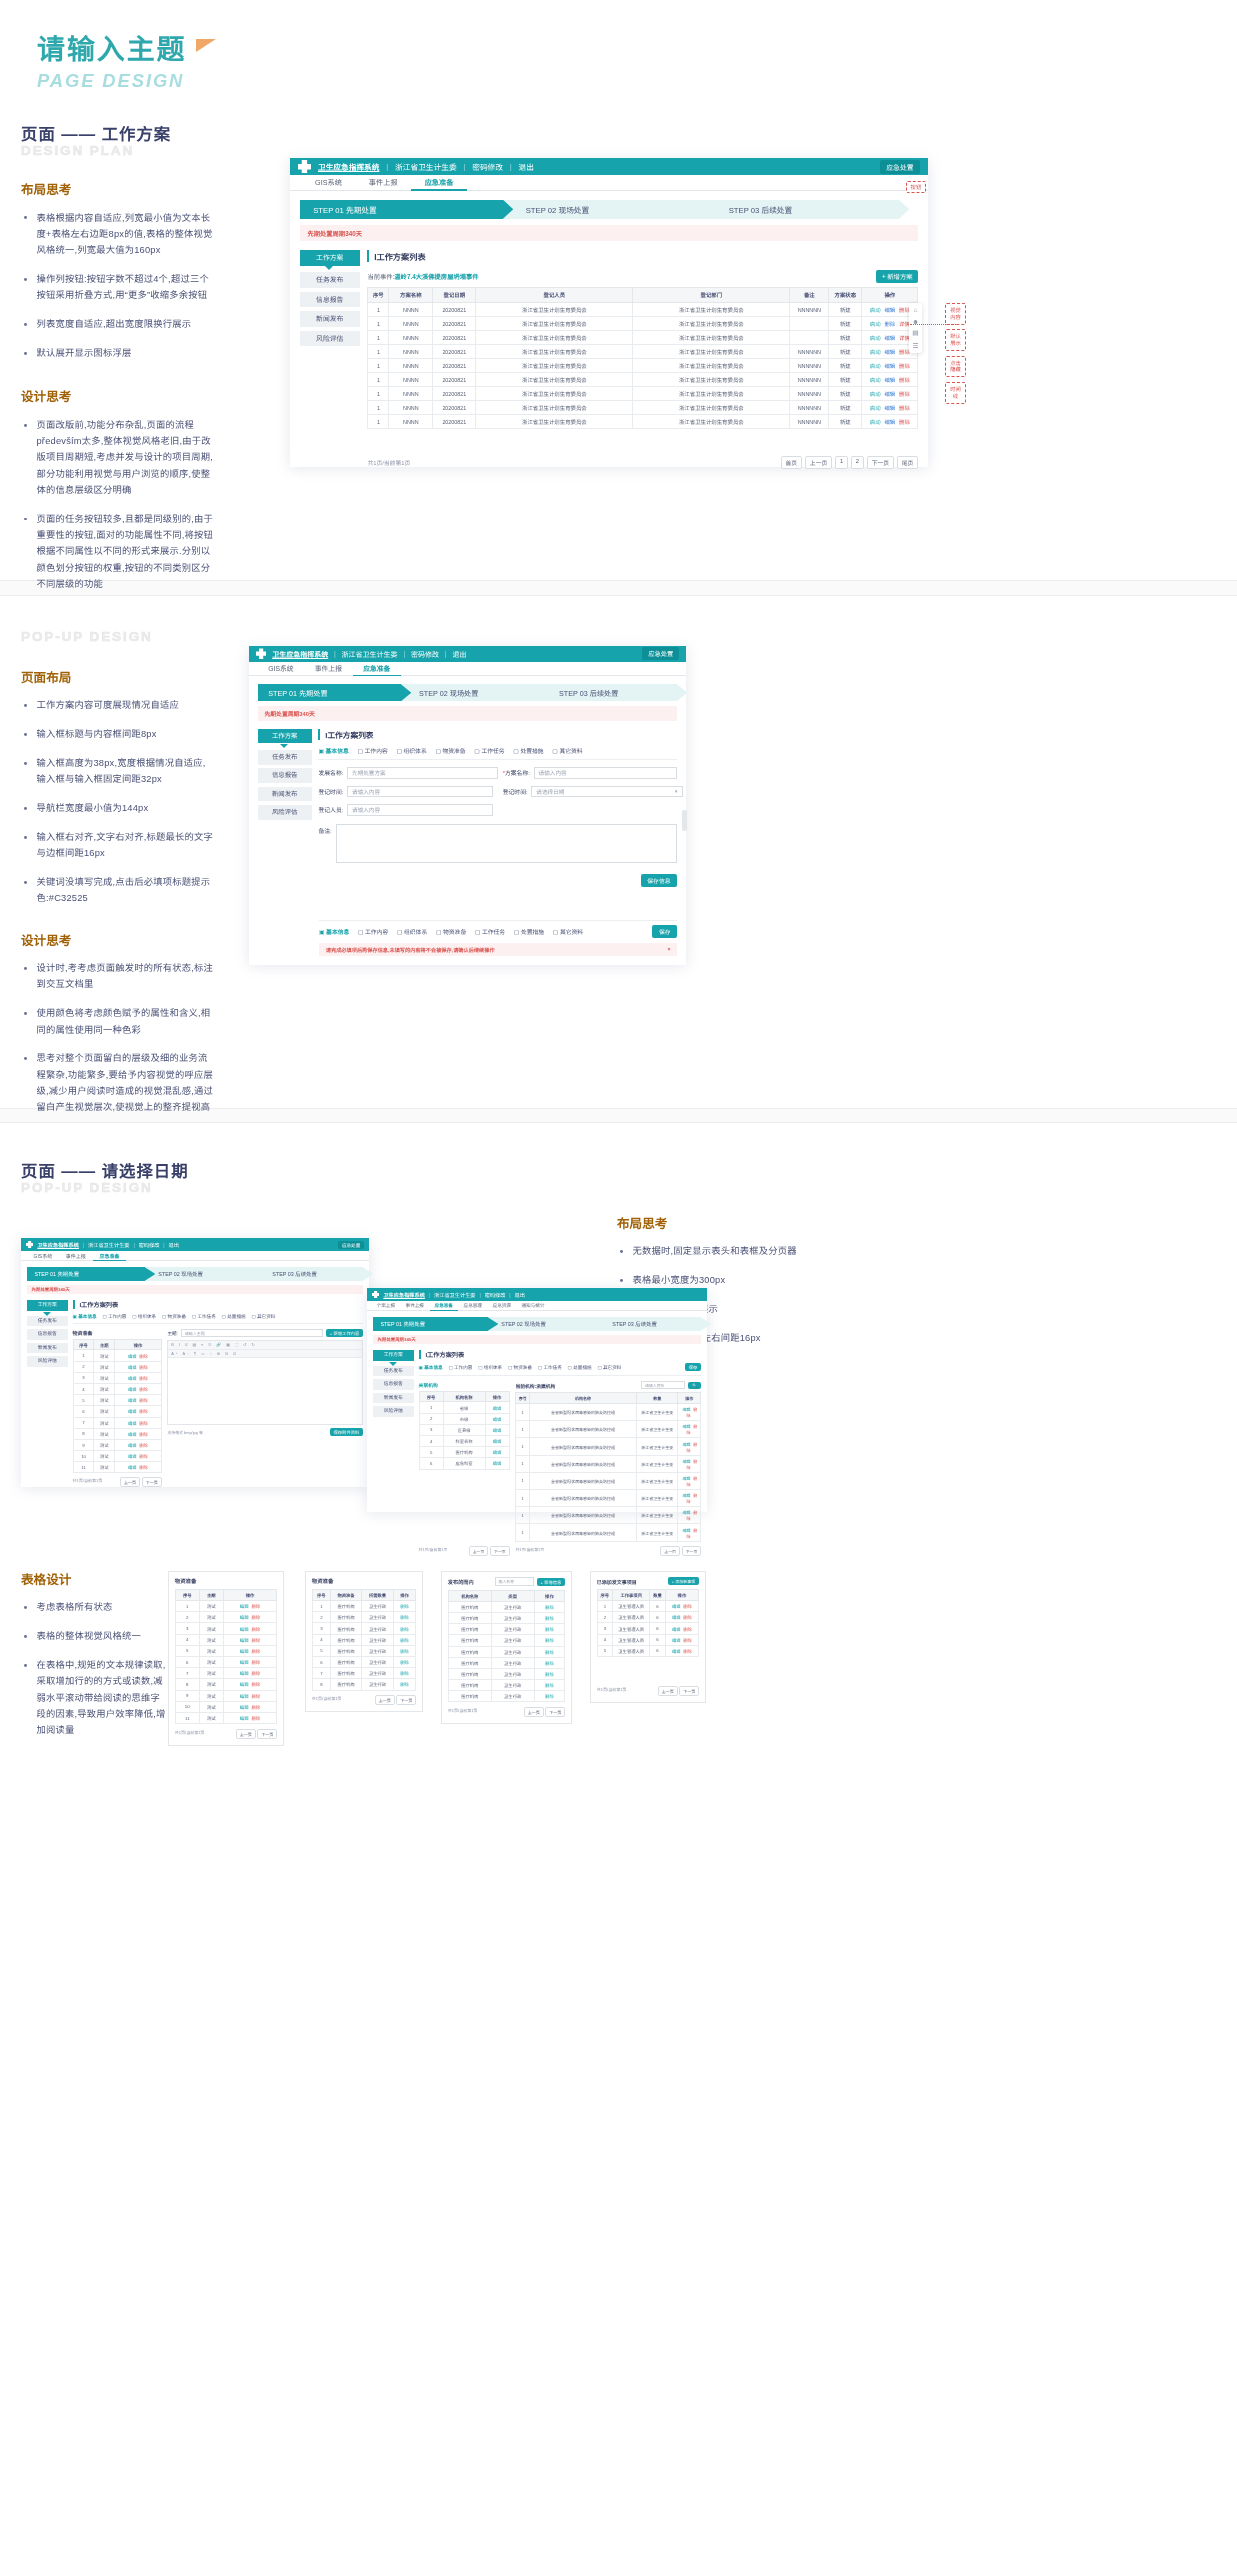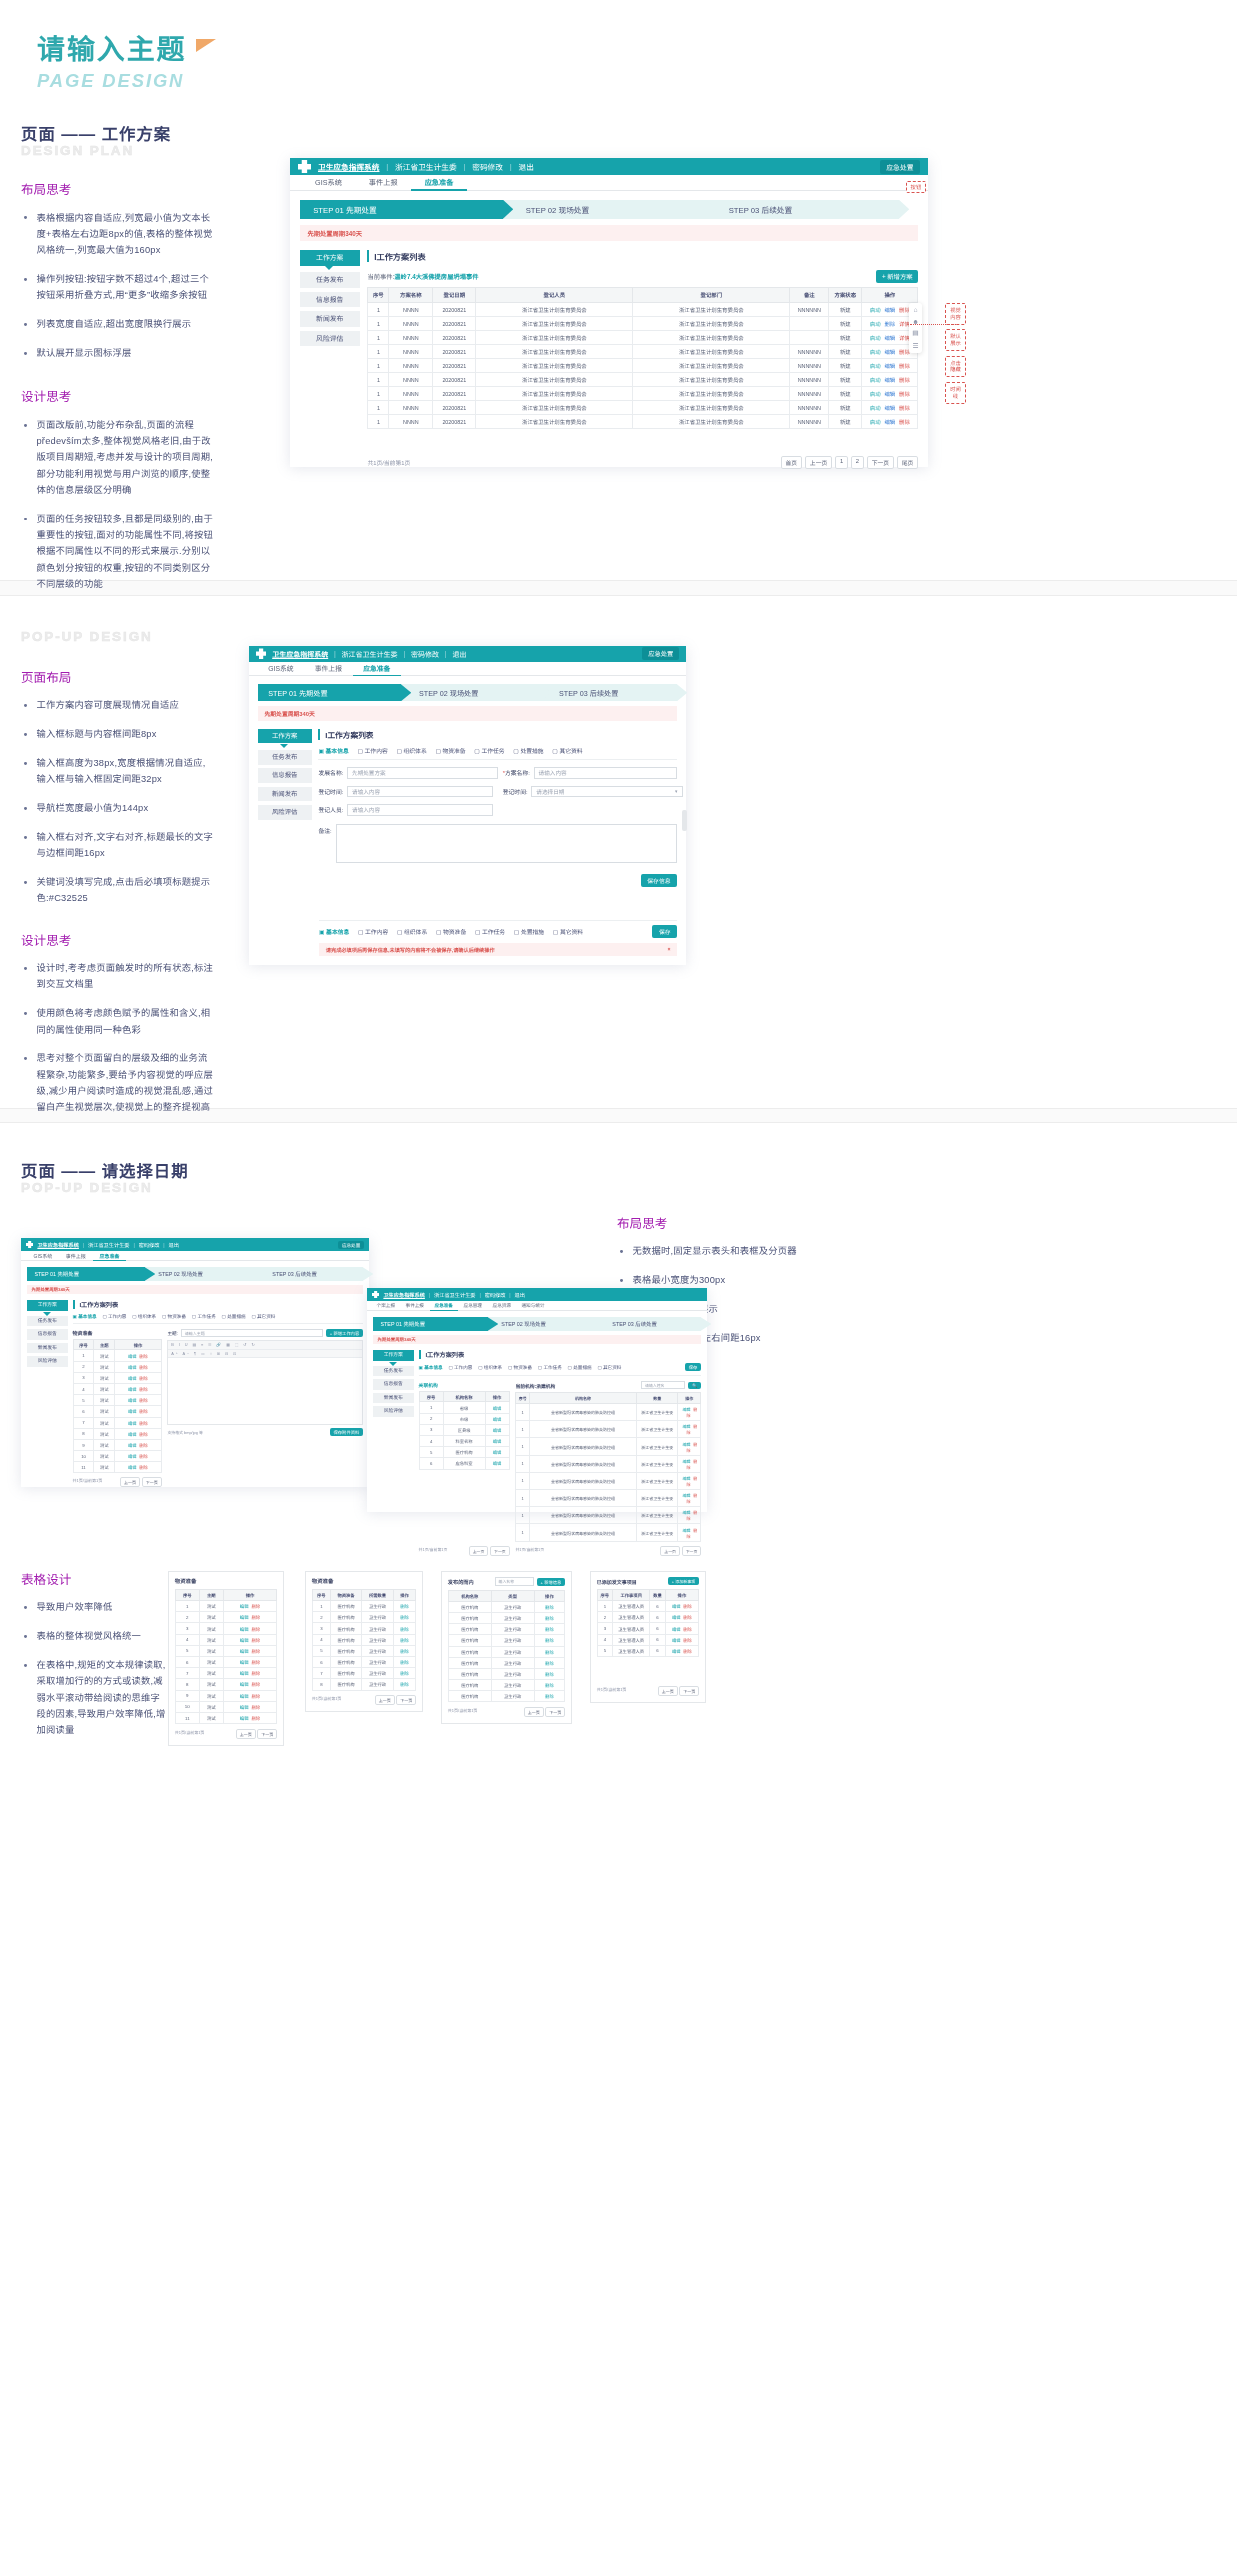--- a/index.html
+++ b/index.html
@@ -17,21 +17,21 @@
   .masthead .cn { font-size:28px; font-weight:bold; color:#2fa8ad; letter-spacing:1.9px; display:inline-block; vertical-align:middle;}
   .masthead .tri { display:inline-block; width:0;height:0; border-left:20px solid #f0a868; border-bottom:13.5px solid transparent; border-right:0 solid transparent; margin-left:4.8px; vertical-align:middle; position:relative; top:-1.9px;}
   .masthead .en { font-size:18.4px; font-weight:bold; font-style:italic; color:#a8dde0; letter-spacing:1.9px; margin-top:2.9px;}
 
   
   .sect-head { padding-left:21px; margin-top:35px; }
   .sect-head .t1 { font-size:16.4px; font-weight:bold; color:#39406a; letter-spacing:1px;}
   .sect-head .t2 { font-size:13.5px; font-weight:bold; color:#ececec; letter-spacing:1.9px; margin-top:-1.9px;
                    -webkit-text-stroke:0.5px #e4e4e4; }
 
-  h3.blk { font-size:12.6px; font-weight:normal; color:#a21caf; margin:0 0 11.6px 0; }
+  h3.blk { font-size:12.6px; font-weight:bold; color:#a16207; margin:0 0 11.6px 0; }
   ul.notes { list-style:none; margin:0; padding:0; }
   ul.notes li { position:relative; padding-left:15.5px; margin-bottom:12.6px; font-size:9.3px; line-height:1.75; color:#4a5176; letter-spacing:0.2px;}
   ul.notes li:before { content:""; position:absolute; left:2.9px; top:6.8px; width:2.9px; height:2.9px; border-radius:50%; background:#6b7394;}
 
   .col-left { position:absolute; left:21px; width:193px; }
 
   .divider { height:1px; background:#ececec; margin:0; }
   .band { background:#fafafa; width:1237px; }
 
   
@@ -786,21 +786,21 @@
           </div>
         </div>
       </div>
     </div>
   </div>
 
   <div style="position:relative; height:222px; margin-top:9.7px;">
     <div style="position:absolute; left:21px; top:5.8px; width:145px;">
       <h3 class="blk" style="font-size:12.6px;">表格设计</h3>
       <ul class="notes" style="font-size:9.3px;">
-        <li>导致用户效率降低</li>
+        <li>考虑表格所有状态</li>
         <li>表格的整体视觉风格统一</li>
         <li>在表格中,规矩的文本规律读取,采取增加行的的方式或读数,减弱水平滚动带给阅读的思维字段的因素,导致用户效率降低,增加阅读量</li>
       </ul>
     </div>
 
     <div class="tiny-tbl" style="position:absolute; left:168px; top:7.7px; width:116px; padding:5.8px;">
       <div style="font-size:5.4px; font-weight:bold; margin-bottom:3.9px;">物资准备</div>
       <table class="gt" style="font-size:4.4px;">
         <thead>
             <tr>

